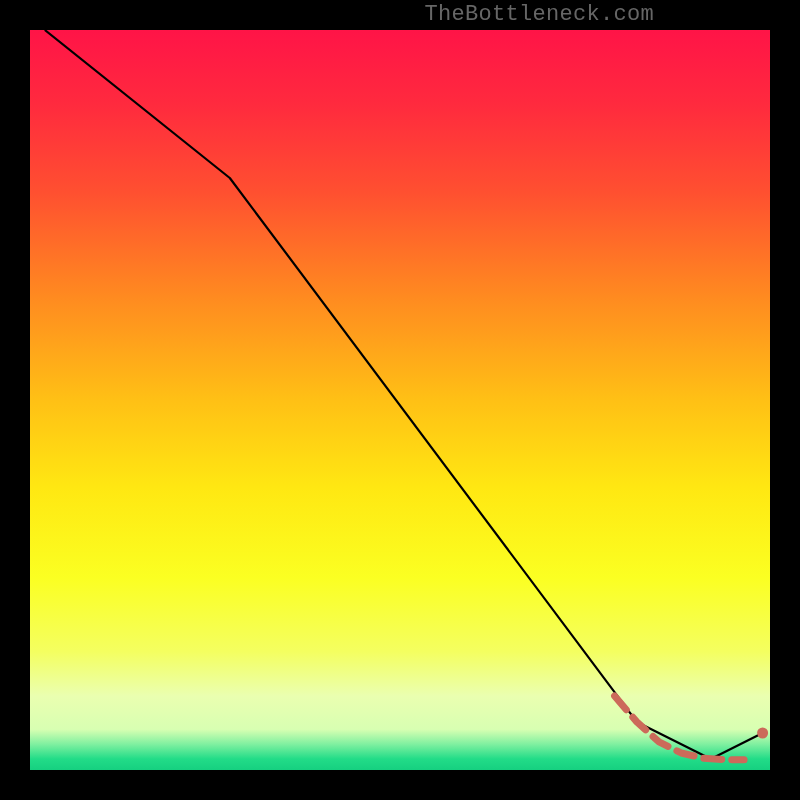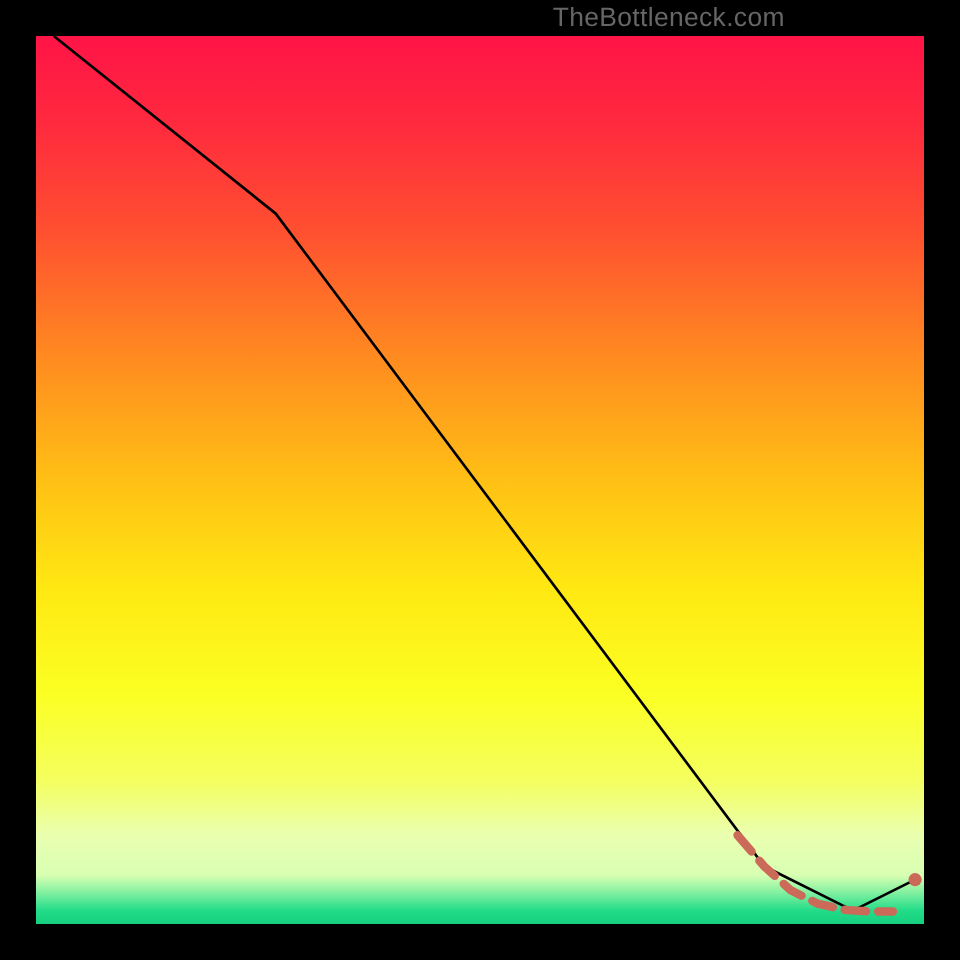--- a/index.html
+++ b/index.html
@@ -9,20 +9,21 @@
     height: 800px;
     background: #000000;
     overflow: hidden;
     font-family: Arial, Helvetica, sans-serif;
   }
   .frame {
     position: relative;
     width: 672px;
     height: 800px;
     background: #000000;
+    font-family: Liberation Mono, monospace;
   }
   .watermark {
     position: absolute;
     top: 2px;
     right: 18px;
     color: #666666;
     font-size: 22px;
     font-weight: 400;
     letter-spacing: 0.3px;
     z-index: 10;

